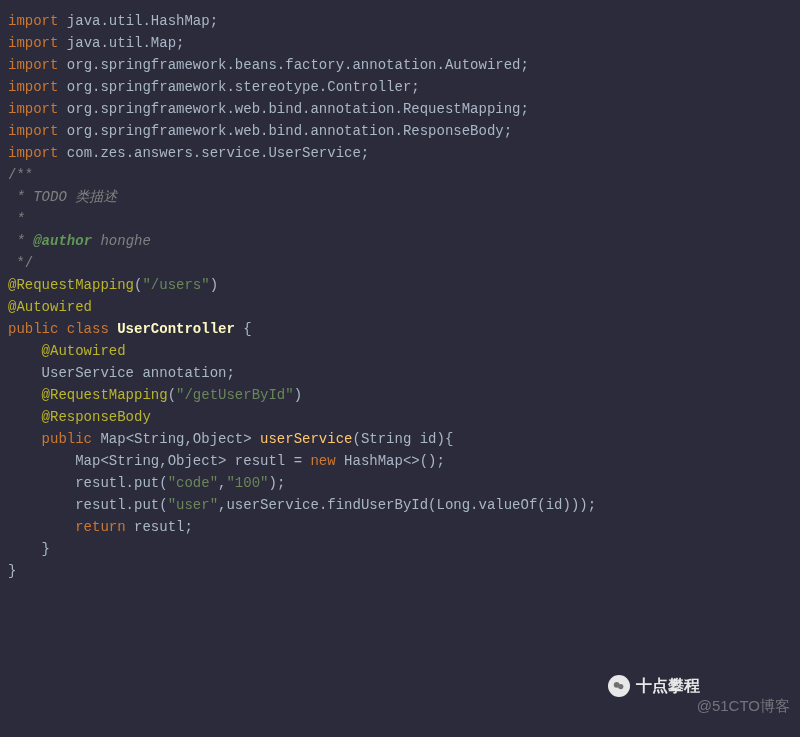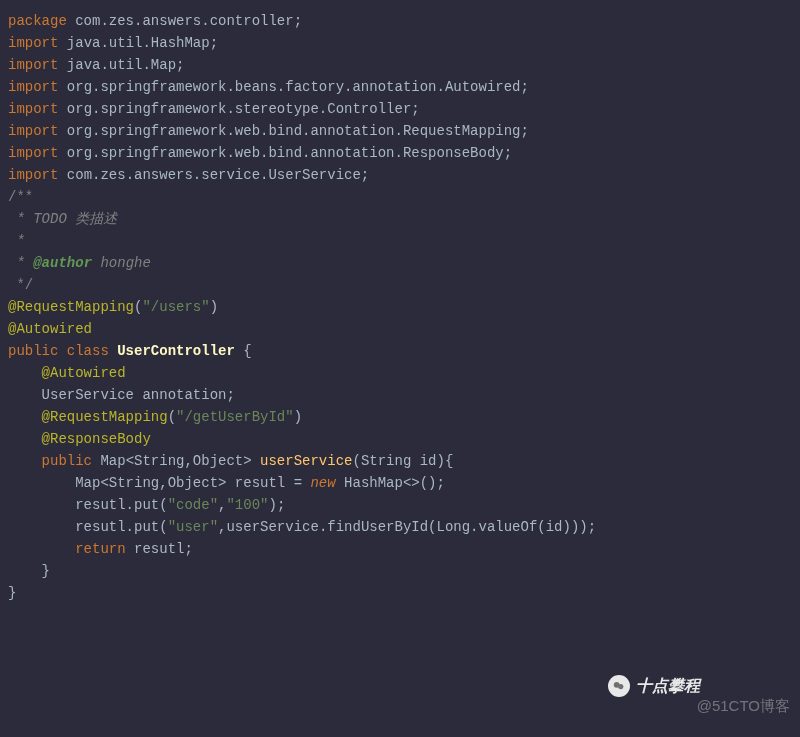--- a/index.html
+++ b/index.html
@@ -18,57 +18,55 @@
   .code-line { white-space: pre; }
   .kw   { color: #cc7832; }        
   .pkg  { color: #a9b7c6; }        
   .ann  { color: #bbb529; }        
   .str  { color: #6a8759; }        
   .cls  { color: #fef9c3; font-weight: bold; } 
   .mth  { color: #ffc66d; }        
   .com  { color: #808080; }        
   .comi { color: #808080; font-style: italic; }
   .tag  { color: #629755; font-style: italic; font-weight: bold; }        
-  .new  { color: #cc7832; font-style: italic; }
+  .new  { color: #cc7832; }
   .watermark2 {
     position: absolute;
     right: 10px;
     bottom: 20px;
     color: #a0a4a8;
     font-family: sans-serif;
     font-size: 15px;
     opacity: 0.6;
   }
   .wm-bubble {
     position: absolute;
     right: 100px;
     bottom: 40px;
     display: flex;
     align-items: flex-start;
     gap: 6px;
-    font-style: italic;
   }
   .wm-bubble .circle {
     width: 22px; height: 22px; border-radius: 50%;
     background: #e8e8e8;
     display:flex; align-items:center; justify-content:center;
     font-size: 12px; color:#555;
   }
   .wm-bubble .txt {
     color: #e8e8e8;
     font-family: sans-serif;
     font-size: 16px;
     font-weight: bold;
   }
 </style>
 </head>
 <body>
 
 <div id="code">
-    <div class="code-line"><span class="kw">package</span><span class="pkg"> com.zes.answers.controller;</span></div>
     <div class="code-line"><span class="pkg"></span></div>
     <div class="code-line"><span class="kw">import</span><span class="pkg"> java.util.HashMap;</span></div>
     <div class="code-line"><span class="kw">import</span><span class="pkg"> java.util.Map;</span></div>
     <div class="code-line"><span class="pkg"></span></div>
     <div class="code-line"><span class="kw">import</span><span class="pkg"> org.springframework.beans.factory.annotation.Autowired;</span></div>
     <div class="code-line"><span class="kw">import</span><span class="pkg"> org.springframework.stereotype.Controller;</span></div>
     <div class="code-line"><span class="kw">import</span><span class="pkg"> org.springframework.web.bind.annotation.RequestMapping;</span></div>
     <div class="code-line"><span class="kw">import</span><span class="pkg"> org.springframework.web.bind.annotation.ResponseBody;</span></div>
     <div class="code-line"><span class="pkg"></span></div>
     <div class="code-line"><span class="kw">import</span><span class="pkg"> com.zes.answers.service.UserService;</span></div>

